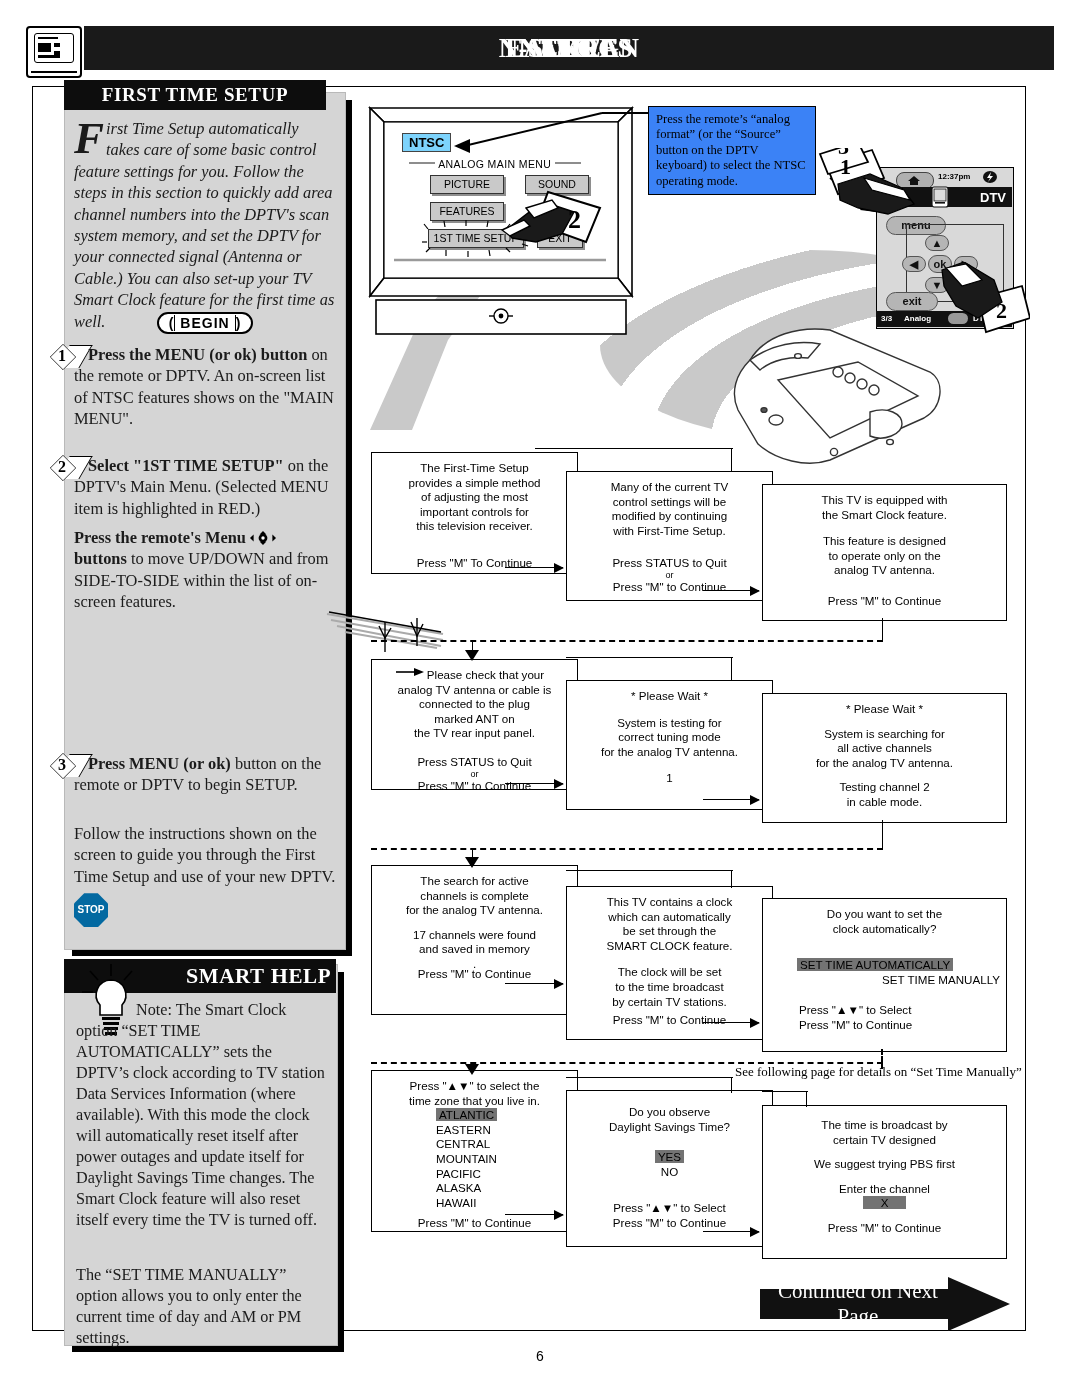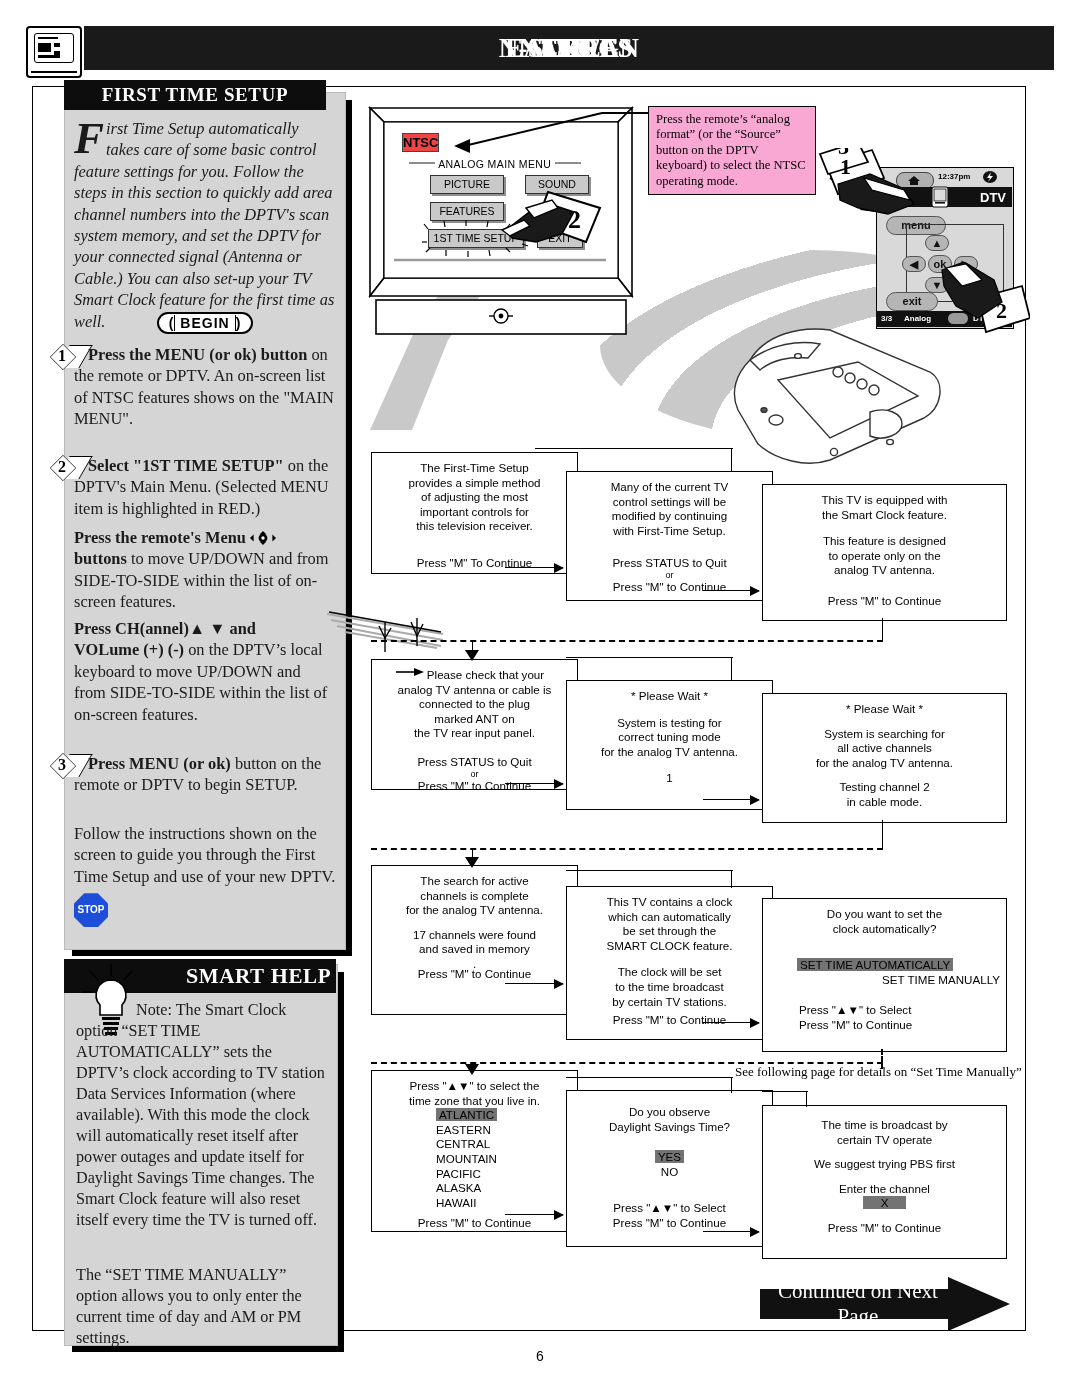--- a/index.html
+++ b/index.html
@@ -38,32 +38,32 @@
   .begin-pill{display:inline-block;border:2px solid #000;border-radius:11px;padding:1px 10px;font-family:"Liberation Sans",sans-serif;
      font-weight:bold;font-size:14px;letter-spacing:1px;background:#fff;}
   .begin-pill i{font-style:normal;border-left:1.5px solid #000;border-right:1.5px solid #000;padding:0 5px;}
 
   .stepnum{position:absolute;width:34px;height:24px;}
   .stepnum .dia{position:absolute;left:0;top:0;width:24px;height:24px;border:1.6px solid #000;background:#fff;transform:rotate(45deg) scale(.72);}
   .stepnum .pt{position:absolute;left:13px;top:1px;width:22px;height:22px;border-top:1.6px solid #000;border-right:1.6px solid #000;
       background:#fff;transform:skewX(-30deg);}
   .stepnum .n{position:absolute;left:0;top:0;width:24px;height:24px;line-height:24px;text-align:center;font-weight:bold;font-size:16px;font-family:"Liberation Serif",serif;}
 
-  .stopsign{display:inline-block;width:34px;height:34px;background:#1d4ed8;color:#fff;font-family:"Liberation Sans",sans-serif;font-weight:bold;font-size:10px;
+  .stopsign{display:inline-block;width:34px;height:34px;background:#0369a1;color:#fff;font-family:"Liberation Sans",sans-serif;font-weight:bold;font-size:10px;
      line-height:34px;text-align:center;clip-path:polygon(30% 0,70% 0,100% 30%,100% 70%,70% 100%,30% 100%,0 70%,0 30%);vertical-align:-10px;}
 
   .bulb{position:absolute;}
 
   
   .tv-wrap{position:absolute;}
   .osd-btn{position:absolute;background:#c9c9c9;border:1.4px solid #333;box-shadow:2px 2px 0 #8e8e8e;
      font-family:"Liberation Sans",sans-serif;font-size:10.5px;text-align:center;color:#000;}
-  .ntsc-tag{position:absolute;background:#ef4444;border:1px solid #444;font-family:"Liberation Sans",sans-serif;font-weight:bold;font-size:13px;padding:1px 0;}
-
-  .callout{position:absolute;border:1.3px solid #000;background:#f9a8d4;padding:5px 7px;font-family:"Liberation Serif",serif;font-size:12.6px;line-height:15.4px;}
+  .ntsc-tag{position:absolute;background:#7dd3fc;border:1px solid #444;font-family:"Liberation Sans",sans-serif;font-weight:bold;font-size:13px;padding:1px 6px;}
+
+  .callout{position:absolute;border:1.3px solid #000;background:#3b82f6;padding:5px 7px;font-family:"Liberation Serif",serif;font-size:12.6px;line-height:15.4px;}
 
   
   .remote{position:absolute;border:1.6px solid #000;background:#d9d9d9;}
   .rbtn{position:absolute;background:#b5b5b5;border:1.2px solid #555;border-radius:10px;font-family:"Liberation Sans",sans-serif;
      font-weight:bold;font-size:11px;text-align:center;color:#111;}
   .rbar{position:absolute;background:#111;color:#fff;font-family:"Liberation Sans",sans-serif;font-weight:bold;}
 
   
   .fbox{position:absolute;border:1.5px solid #000;background:#fff;
      font-family:"Liberation Sans",sans-serif;font-size:11.6px;line-height:14.6px;text-align:center;color:#000;}
@@ -159,24 +159,20 @@
           <circle cx="13" cy="7" r="1.7" fill="#fff"></circle>
       <polygon points="13,0 16.4,3.6 9.6,3.6" fill="#000"></polygon>
           <polygon points="13,14 16.4,10.4 9.6,10.4" fill="#000"></polygon>
       <polygon points="0,7 3.6,3.6 3.6,10.4" fill="#000"></polygon>
           <polygon points="26,7 22.4,3.6 22.4,10.4" fill="#000"></polygon>
         </svg>
     </span><br>
     <b class="bold">buttons</b><span> to move UP/DOWN and from SIDE-TO-SIDE within the list of on-screen features.</span>
   </div>
 
-  <div class="ltext" style="position:absolute;left:74px;top:618px;width:262px;">
-    <b class="bold">Press CH(annel)▲ ▼ and</b><br>
-    <b class="bold">VOLume (+) (-)</b><span> on the DPTV’s local keyboard to move UP/DOWN and from SIDE-TO-SIDE within the list of on-screen features.</span>
-  </div>
 
   <div class="stepnum" style="left:50px;top:753px;">
     <div class="pt"></div>
       <div class="dia"></div>
       <div class="n">3</div>
   </div>
   <div class="ltext" style="position:absolute;left:74px;top:753px;width:262px;text-indent:14px;">
     <b class="bold">Press MENU (or ok)</b><span> button on the remote or DPTV to begin SETUP.</span>
   </div>
 
@@ -552,21 +548,21 @@
       <div style="height:22px;"></div>
       <div>Press  "▲▼" to Select</div>
       <div>Press "M" to Continue</div>
     </div>
   </div>
 
   <div class="fbox" style="left:762px;top:1105px;width:243px;height:152px;">
     <div class="pad">
       <div style="height:4px;"></div>
       <div>The time is broadcast by</div>
-      <div>certain TV operate</div>
+      <div>certain TV designed</div>
       <div style="height:10px;"></div>
       <div>We suggest trying PBS first</div>
       <div style="height:10px;"></div>
       <div>Enter the channel</div>
       <div><span class="hl" style="padding:0 18px;">X</span></div>
       <div style="height:10px;"></div>
       <div>Press "M" to Continue</div>
     </div>
   </div>
 

